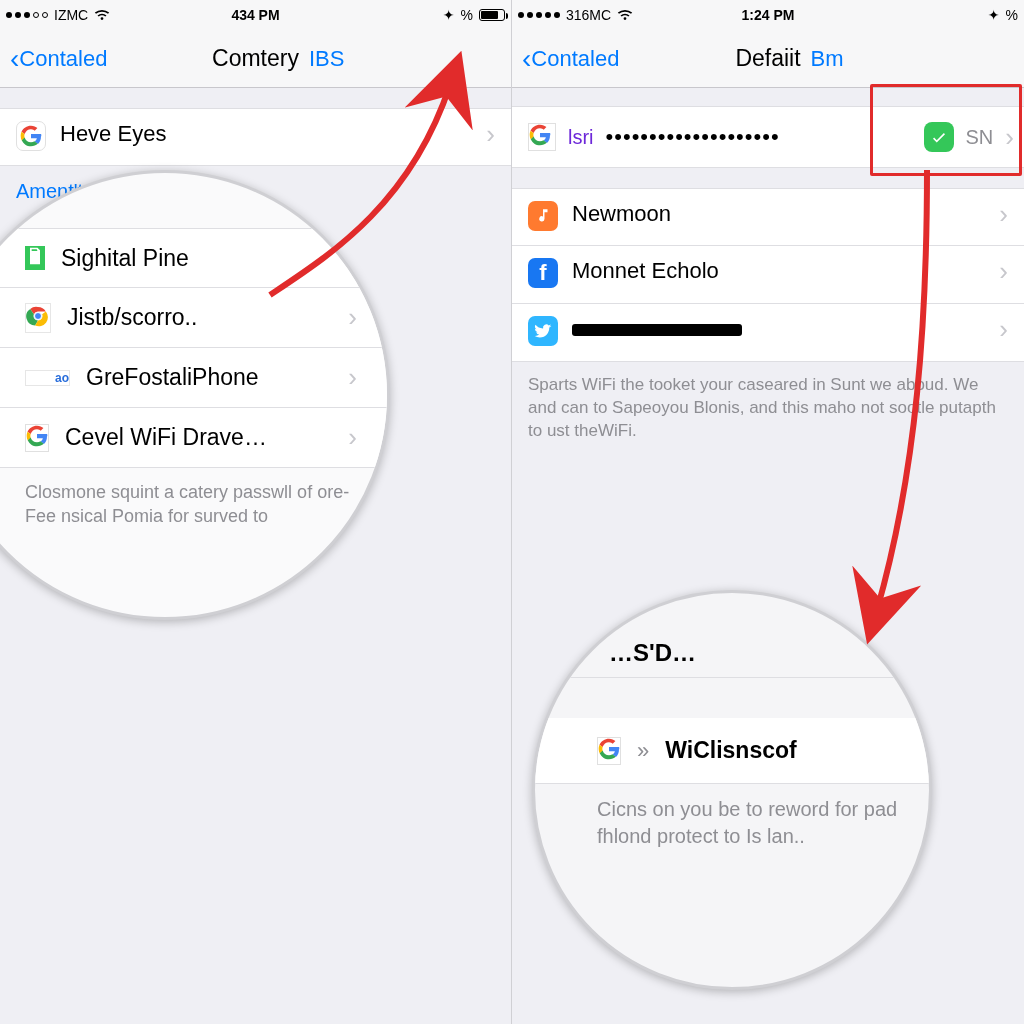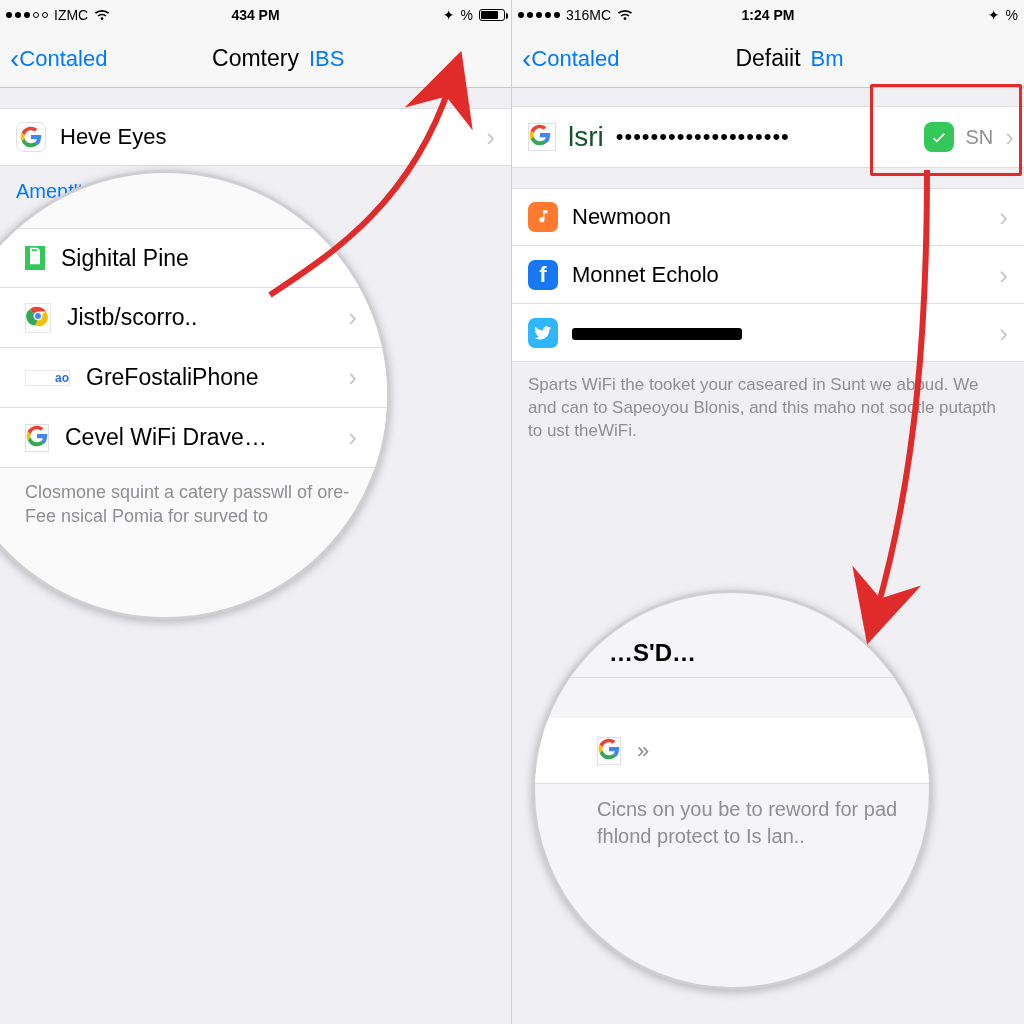--- a/index.html
+++ b/index.html
@@ -76,23 +76,22 @@
     font-size: 23px;
     color: #000;
   }
   .chev-back { font-size: 28px; line-height: 1; margin-right: -2px; }
   
   .group { margin-top: 20px; }
   .row {
     background: #fff;
     border-bottom: 1px solid #dedee2;
     display: flex;
-    align-items: center;
     min-height: 58px;
-    padding: 0 16px;
+    padding: 12px 16px;
     gap: 14px;
     position: relative;
   }
   .row:first-child { border-top: 1px solid #dedee2; }
   .row .app-icon {
     width: 30px; height: 30px; border-radius: 7px; flex: 0 0 30px;
     display: flex; align-items: center; justify-content: center;
     font-weight: 700; font-size: 18px; color: #fff;
   }
   .row .label { flex: 1; font-size: 22px; color: #000; }
@@ -115,21 +114,21 @@
     background: #fff;
     border-top: 1px solid #dedee2;
     border-bottom: 1px solid #dedee2;
     display: flex;
     align-items: center;
     min-height: 62px;
     padding: 0 10px 0 16px;
     gap: 12px;
     margin-top: 18px;
   }
-  .pw-row .pw-label { font-size: 28px; color: #14532d; }
+  .pw-row .pw-label { font-size: 20px; color: #6d28d9; }
   .pw-row .pw-mask { flex: 1; font-size: 22px; letter-spacing: 1px; color: #000; white-space: nowrap; overflow: hidden; }
   .pw-row .ok-badge {
     width: 30px; height: 30px; border-radius: 8px; background: #34c759;
     display: flex; align-items: center; justify-content: center;
   }
   .pw-row .ok-badge svg { display: block; }
   .pw-row .sn { color: #8e8e93; font-size: 20px; }
   
   .ic-google {
     background: #fff; border: 1px solid #e0e0e0;
@@ -420,20 +419,21 @@
         <div class="l-row" style="min-height:66px;">
           <span class="app-icon ic-google">
             <svg viewBox="0 0 48 48">
                 <path fill="#EA4335" d="M24 9.5c3.9 0 6.6 1.7 8.1 3.1l5.9-5.8C34.6 3.4 29.9 1.5 24 1.5 14.8 1.5 6.9 6.8 3.3 14.6l6.9 5.3C11.9 14 17.4 9.5 24 9.5z"></path>
                 <path fill="#4285F4" d="M46.5 24.5c0-1.6-.1-3.2-.4-4.7H24v9h12.7c-.5 2.9-2.2 5.4-4.7 7.1l7.2 5.6c4.2-3.9 6.6-9.7 6.6-17z"></path>
                 <path fill="#FBBC05" d="M10.2 28.1A14.6 14.6 0 019.5 24c0-1.4.2-2.8.6-4.1l-6.9-5.3A22.5 22.5 0 001.5 24c0 3.6.9 7 2.4 10l6.3-5.9z"></path>
                 <path fill="#34A853" d="M24 46.5c6 0 11-2 14.7-5.4l-7.2-5.6C29.6 36.9 27 37.7 24 37.7c-6.6 0-12.1-4.5-13.8-10.6l-6.3 5.9C7.4 41 14.8 46.5 24 46.5z"></path>
               </svg>
           </span>
           <span style="color:#8e8e93;font-size:22px;">»</span>
+          <span class="label" style="font-weight:700;">WiClisnscof</span>
         </div>
         <div class="l-footer" style="padding-left:62px;font-size:20px;">Cicns on you be to reword for pad fhlond protect to Is lan..</div>
       </div>
     </div>
 
     <div class="arrow" style="left:355px; top:170px;">
       <svg width="80" height="460">
         <defs>
           <marker id="ah2" markerWidth="12" markerHeight="12" refX="6" refY="6" orient="auto">
             <path d="M0,0 L12,6 L0,12 L4,6 z" fill="#e12b2b"></path>

